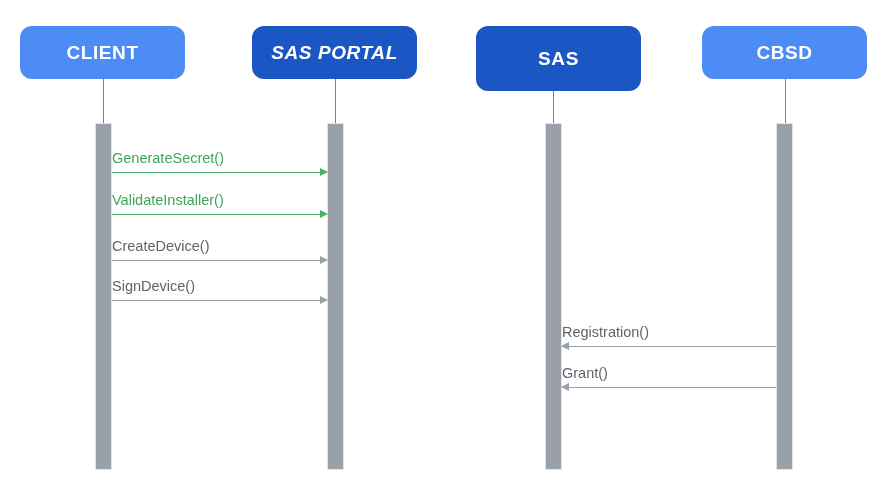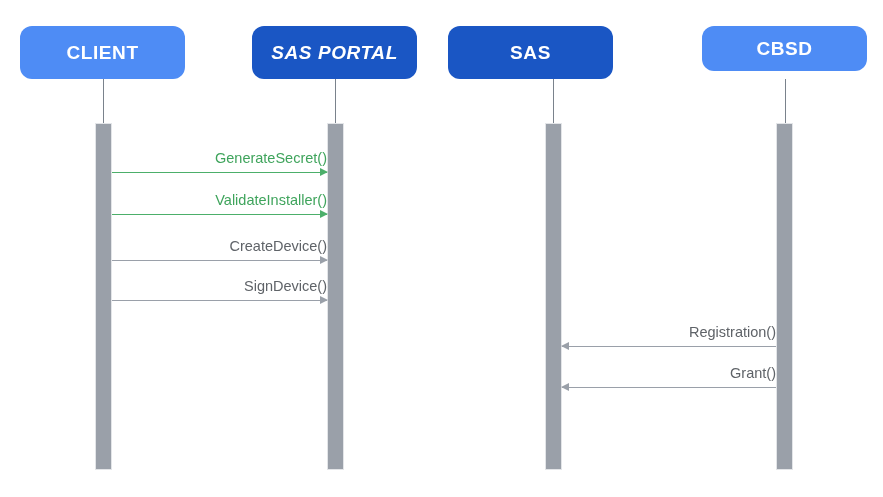--- a/index.html
+++ b/index.html
@@ -83,21 +83,21 @@
     border-right: 8px solid #9aa0a9;
   }
   .message.green.dir-right .arrow-head {
     border-left-color: #4caf6a;
   }
   .message .msg-label {
     position: absolute;
     left: 0;
     width: 100%;
     bottom: 6px;
-    text-align: right;
+    text-align: left;
     font-size: 14.5px;
     color: #5f6368;
     white-space: nowrap;
     user-select: none;
   }
   .message.green .msg-label {
     color: #3fa45c;
   }
 </style>
 </head>
@@ -110,26 +110,26 @@
     <div class="actor-box" style="left: 20px; top: 26px; width: 165px; height: 53px; background: rgb(78, 140, 245); color: rgb(255, 255, 255);">
       <span>CLIENT</span>
     </div>
     <div class="lifeline-stem" style="left: 335px; top: 79px; height: 45px; background: rgb(122, 130, 140);"></div>
     <div class="activation-bar" style="left: 327px; top: 123px; width: 17px; height: 347px; background: rgb(154, 160, 169);"></div>
     <div class="actor-box" style="left: 252px; top: 26px; width: 165px; height: 53px; background: rgb(26, 86, 196); color: rgb(255, 255, 255); font-style: italic;">
       <span>SAS PORTAL</span>
     </div>
     <div class="lifeline-stem" style="left: 553px; top: 79px; height: 45px; background: rgb(122, 130, 140);"></div>
     <div class="activation-bar" style="left: 545px; top: 123px; width: 17px; height: 347px; background: rgb(154, 160, 169);"></div>
-    <div class="actor-box" style="left: 448px; top: 26px; width: 165px; height: 53px; background: rgb(26, 86, 196); color: rgb(255, 255, 255);">
+    <div class="actor-box" style="left: 476px; top: 26px; width: 165px; height: 65px; background: rgb(26, 86, 196); color: rgb(255, 255, 255);">
       <span>SAS</span>
     </div>
     <div class="lifeline-stem" style="left: 785px; top: 79px; height: 45px; background: rgb(122, 130, 140);"></div>
     <div class="activation-bar" style="left: 776px; top: 123px; width: 17px; height: 347px; background: rgb(154, 160, 169);"></div>
-    <div class="actor-box" style="left: 702px; top: 26px; width: 165px; height: 45px; background: rgb(78, 140, 245); color: rgb(255, 255, 255);">
+    <div class="actor-box" style="left: 702px; top: 26px; width: 165px; height: 53px; background: rgb(78, 140, 245); color: rgb(255, 255, 255);">
       <span>CBSD</span>
     </div>
     <div class="message green dir-right" style="left: 112px; top: 172px; width: 215px;">
       <div class="msg-line"></div>
       <div class="arrow-head"></div>
       <div class="msg-label">GenerateSecret()</div>
     </div>
     <div class="message green dir-right" style="left: 112px; top: 214px; width: 215px;">
       <div class="msg-line"></div>
       <div class="arrow-head"></div>

